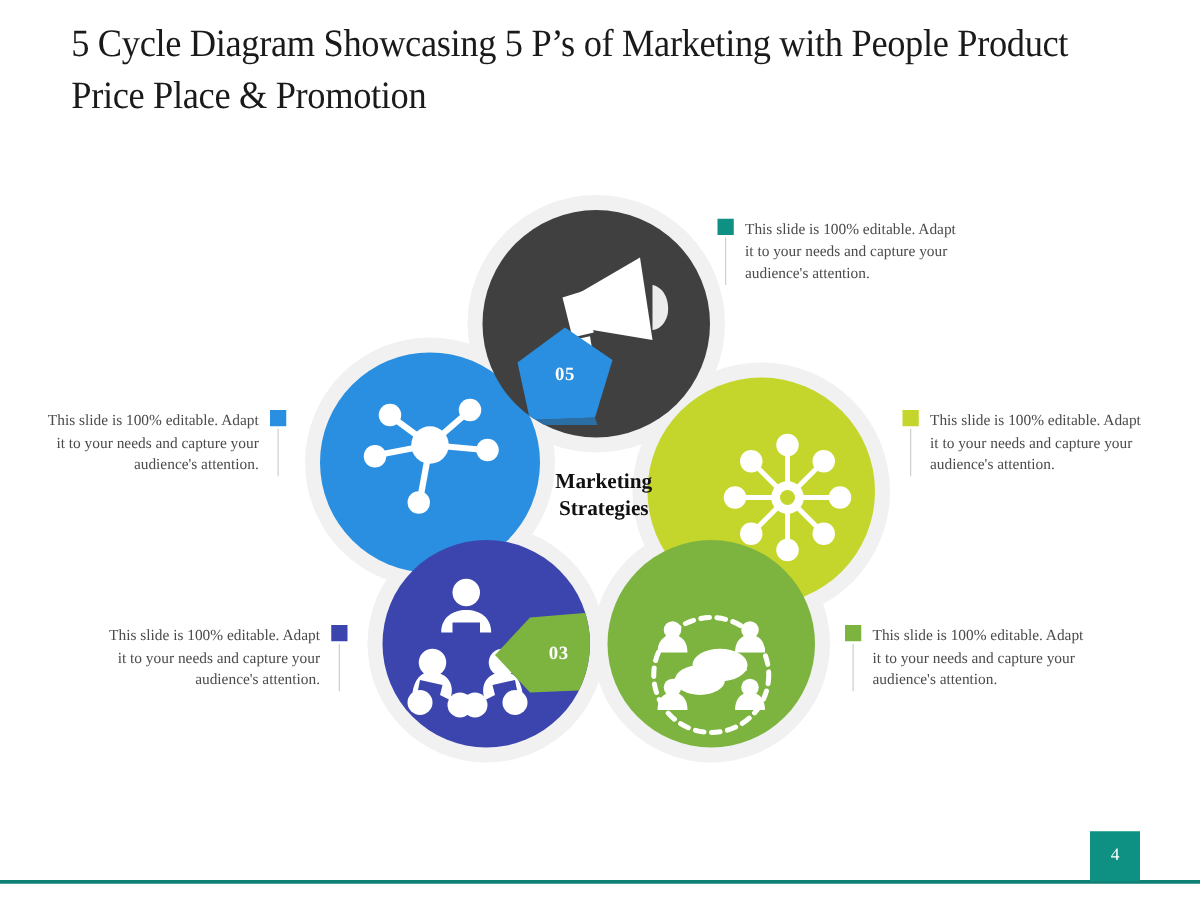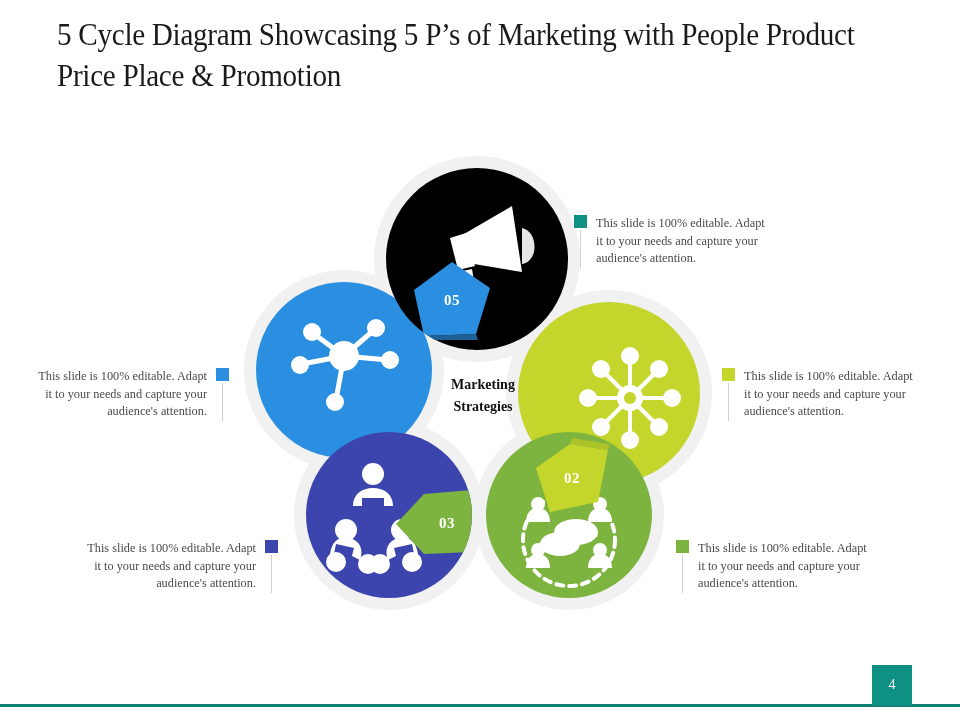--- a/index.html
+++ b/index.html
@@ -40,26 +40,26 @@
     font-size:15px;font-weight:700;letter-spacing:.5px;
   }
   .pent .pshape{position:absolute;inset:0;}
   .pent span{position:relative;z-index:2;}
 
   
   .center-label{
     position:absolute;
     text-align:center;
     font-family:"Liberation Serif", serif;
-    font-weight:700;font-size:14px;line-height:22px;color:#111;
+    font-weight:700;font-size:17px;line-height:22px;color:#111;
     z-index:40;
   }
 
   
-  .callout{position:absolute;display:flex;gap:9px;margin-top:40px;}
+  .callout{position:absolute;display:flex;gap:9px;}
   .callout .txt{
     font-family:"Liberation Serif", serif;
     font-size:12.3px;line-height:17.5px;color:#4a4a4a;
     width:176px;
   }
   .callout.left{flex-direction:row;}
   .callout.left .txt{text-align:right;}
   .callout.right .txt{text-align:left;}
   .bullet-wrap{display:flex;flex-direction:column;align-items:center;width:13px;flex:0 0 13px;}
   .bullet{width:13px;height:13px;flex:0 0 13px;}
@@ -105,21 +105,21 @@
           <circle cx="56" cy="50" r="9"></circle>
           <circle cx="120" cy="46" r="9"></circle>
           <circle cx="44" cy="83" r="9"></circle>
           <circle cx="134" cy="78" r="9"></circle>
           <circle cx="79" cy="120" r="9"></circle>
         </g>
       </svg>
 
     </div>
 
-    <div class="circle" style="left:386px;top:48px;width:182px;height:182px;background:#000000;z-index:20;">
+    <div class="circle" style="left:386px;top:48px;width:182px;height:182px;background:#404040;z-index:20;">
       <svg class="circle-inner" viewBox="0 0 182 182">
         <g fill="#ffffff">
           <path d="M78 66 L126 38 L136 104 L88 96 Z"></path>
           <path d="M64 70 L80 65 L89 98 L72 102 Z"></path>
           <path d="M72 104 L86 101 L92 138 C92 144 82 146 79 140 Z"></path>
           <path d="M136 60 C146 62 150 74 148 84 C146 92 140 96 136 96 Z" opacity="0.9"></path>
         </g>
       </svg>
 
       <div class="pent" style="left:26px;top:92px;width:80px;height:80px;">
@@ -203,27 +203,20 @@
           <path d="M114 122 C122 122 126 128 126 136 L102 136 C102 128 106 122 114 122 Z"></path>
           <circle cx="114" cy="118" r="7"></circle>
 
           <ellipse cx="90" cy="100" rx="22" ry="13"></ellipse>
           <ellipse cx="74" cy="112" rx="20" ry="12"></ellipse>
           <path d="M60 106 L52 112 L62 118 Z"></path>
           <path d="M104 108 L112 104 L104 98 Z"></path>
         </g>
       </svg>
 
-      <div class="pent" style="left:46px;top:6px;width:80px;height:80px;">
-        <svg class="pshape" viewBox="0 0 80 80">
-          <polygon points="38,6 76,12 66,64 18,74 4,30" fill="#c4d62c"></polygon>
-          <polygon points="38,6 76,12 78,6 40,0 Z" fill="#b3c426" opacity="0.85"></polygon>
-        </svg>
-        <span>02</span>
-      </div>
     </div>
 
     <div class="center-label" style="left:413px;top:254px;width:140px;">
       <div>Marketing</div>
       <div>Strategies</div>
     </div>
 
   </div>
 
   <div class="callout right" style="left:574px;top:175px;">

